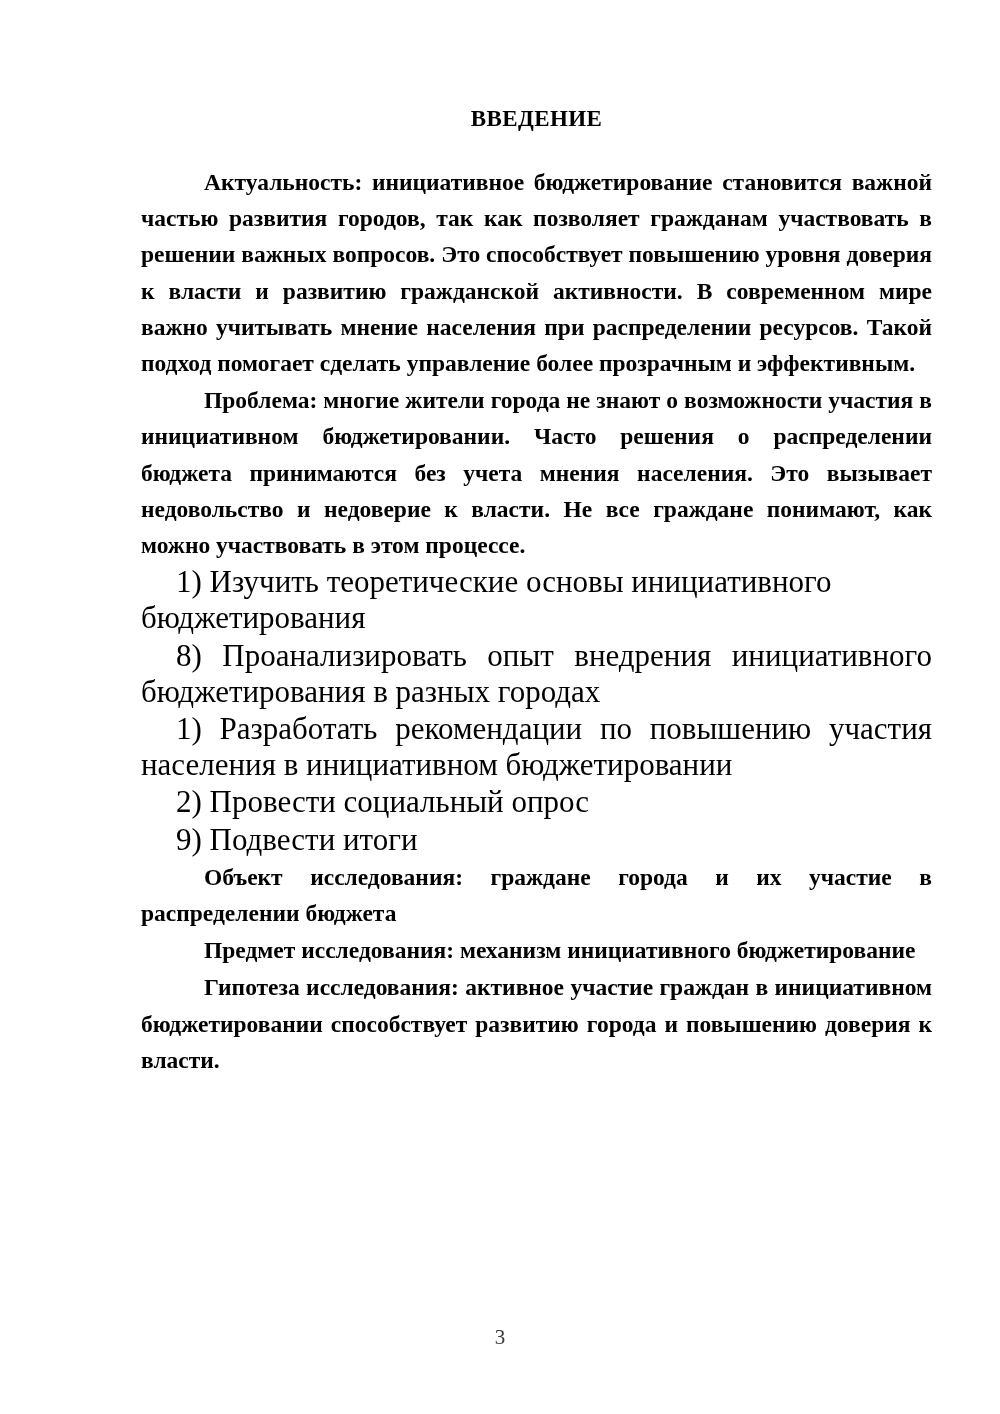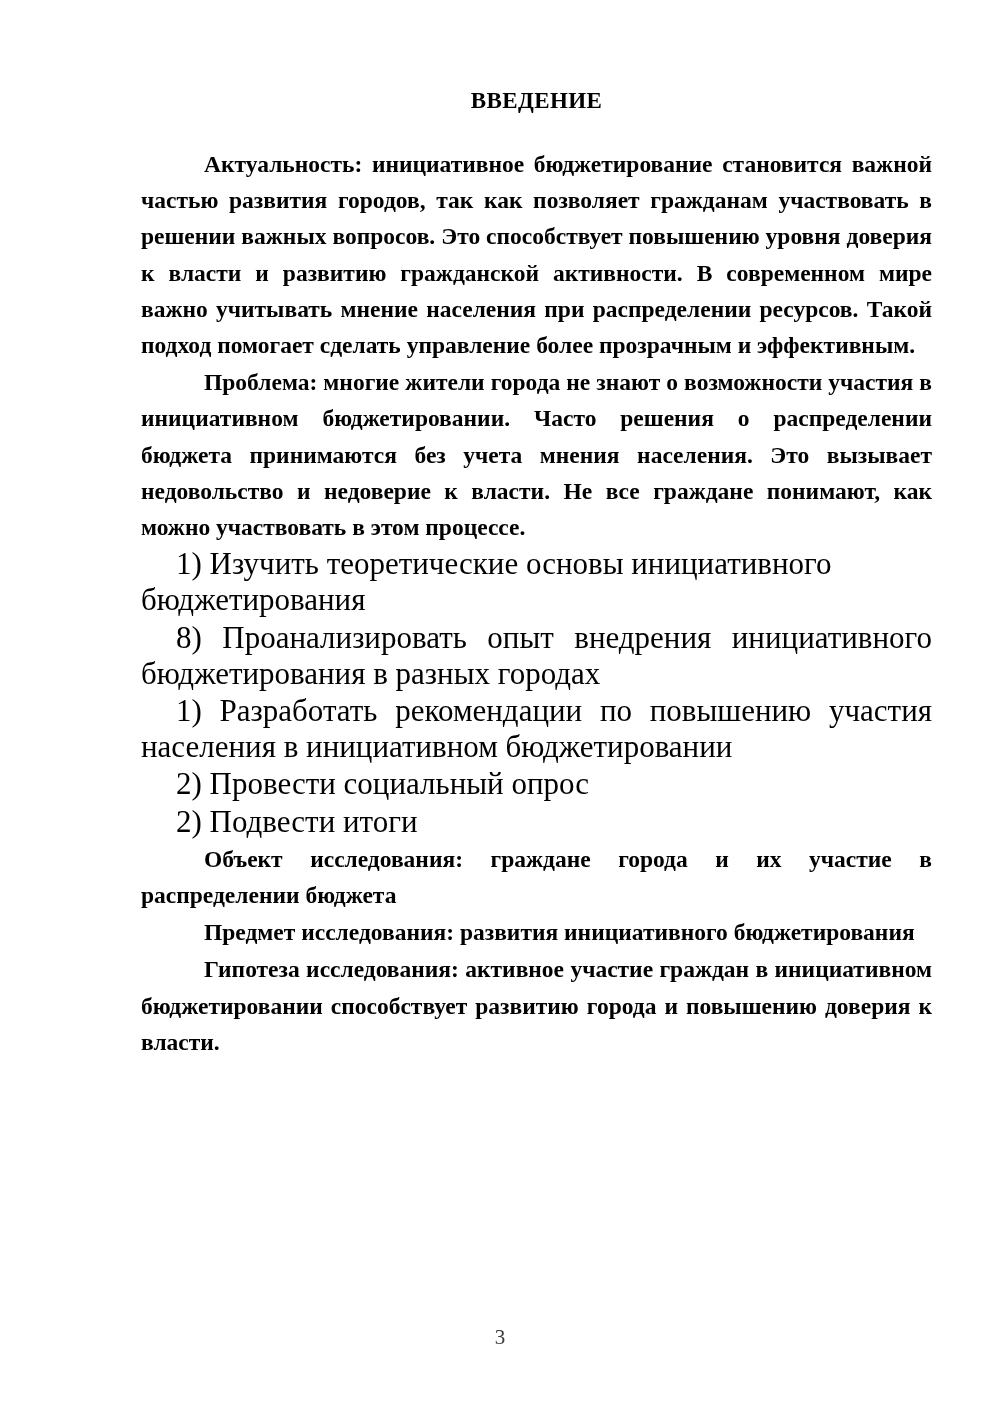--- a/index.html
+++ b/index.html
@@ -17,21 +17,21 @@
     background: #ffffff;
     box-sizing: border-box;
     font-family: "Liberation Serif", "DejaVu Serif", serif;
     color: #000000;
     overflow: hidden;
   }
 
   .content {
     position: absolute;
     left: 141px;
-    top: 86px;
+    top: 104px;
     width: 791px;
   }
 
   .doc-title {
     font-size: 23px;
     font-weight: bold;
     text-align: center;
     letter-spacing: 0.4px;
     margin: 0 0 30px 0;
     line-height: 30px;
@@ -106,25 +106,25 @@
 
 
     <p class="task no-just">1) Изучить теоретические основы инициативного бюджетирования</p>
 
     <p class="task">8) Проанализировать опыт внедрения инициативного бюджетирования в разных городах</p>
 
     <p class="task">1) Разработать рекомендации по повышению участия населения в инициативном бюджетировании</p>
 
     <p class="task no-just">2) Провести социальный опрос</p>
 
-    <p class="task no-just">2) Подвести итоги</p>
+    <p class="task no-just">9) Подвести итоги</p>
 
     <p class="para">Объект исследования: граждане города и их участие в распределении бюджета</p>
 
-    <p class="para last-short">Предмет исследования: развития инициативного бюджетирования</p>
+    <p class="para last-short">Предмет исследования: механизм инициативного бюджетирование</p>
 
     <p class="para">Гипотеза исследования: активное участие граждан в инициативном бюджетировании способствует развитию города и повышению доверия к власти.</p>
 
   </div>
 
   <div class="page-number">3</div>
 
 </div>
 
 </body></html>

